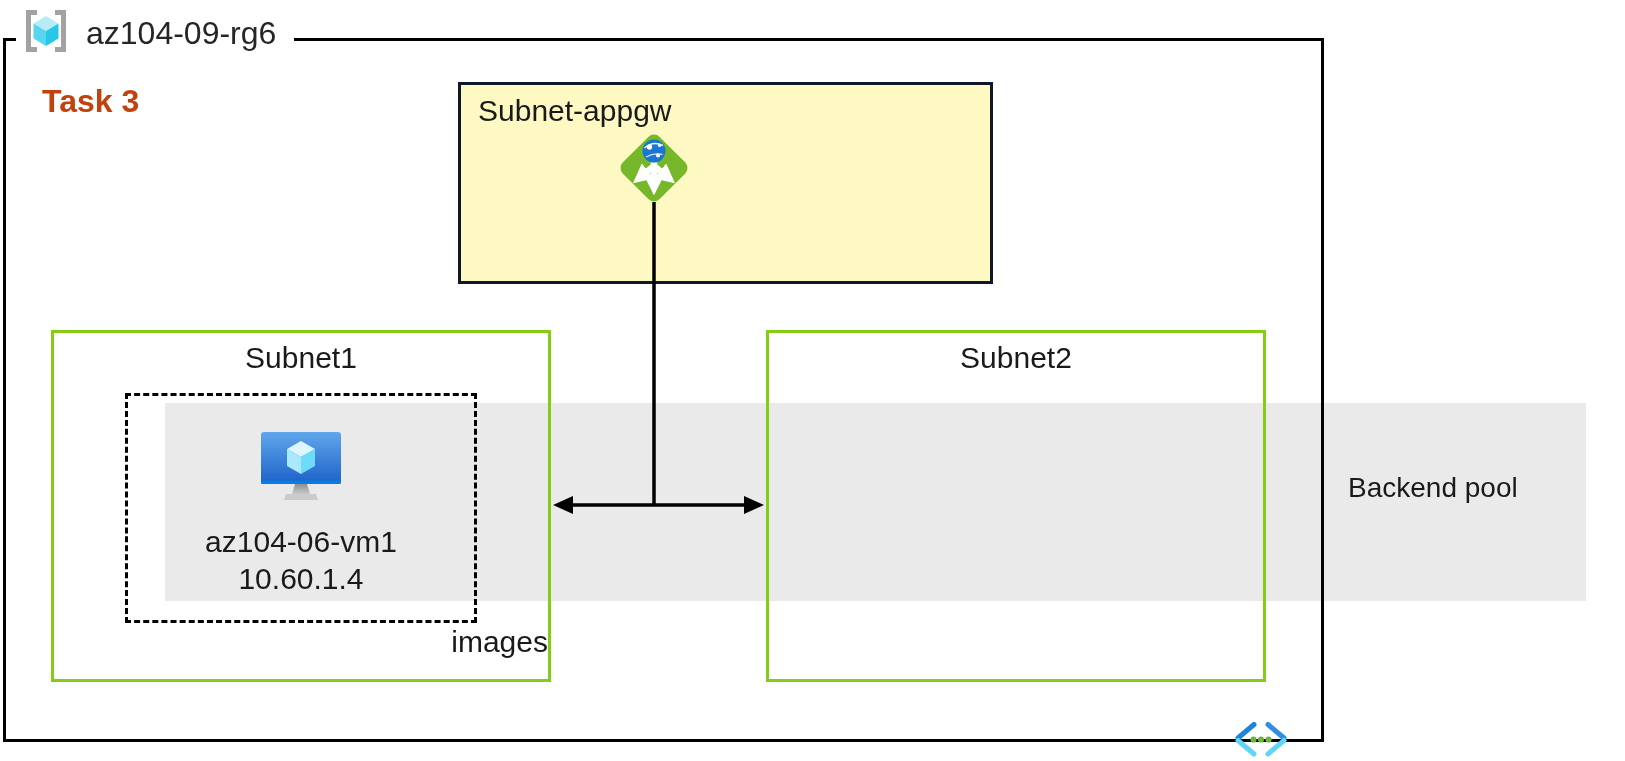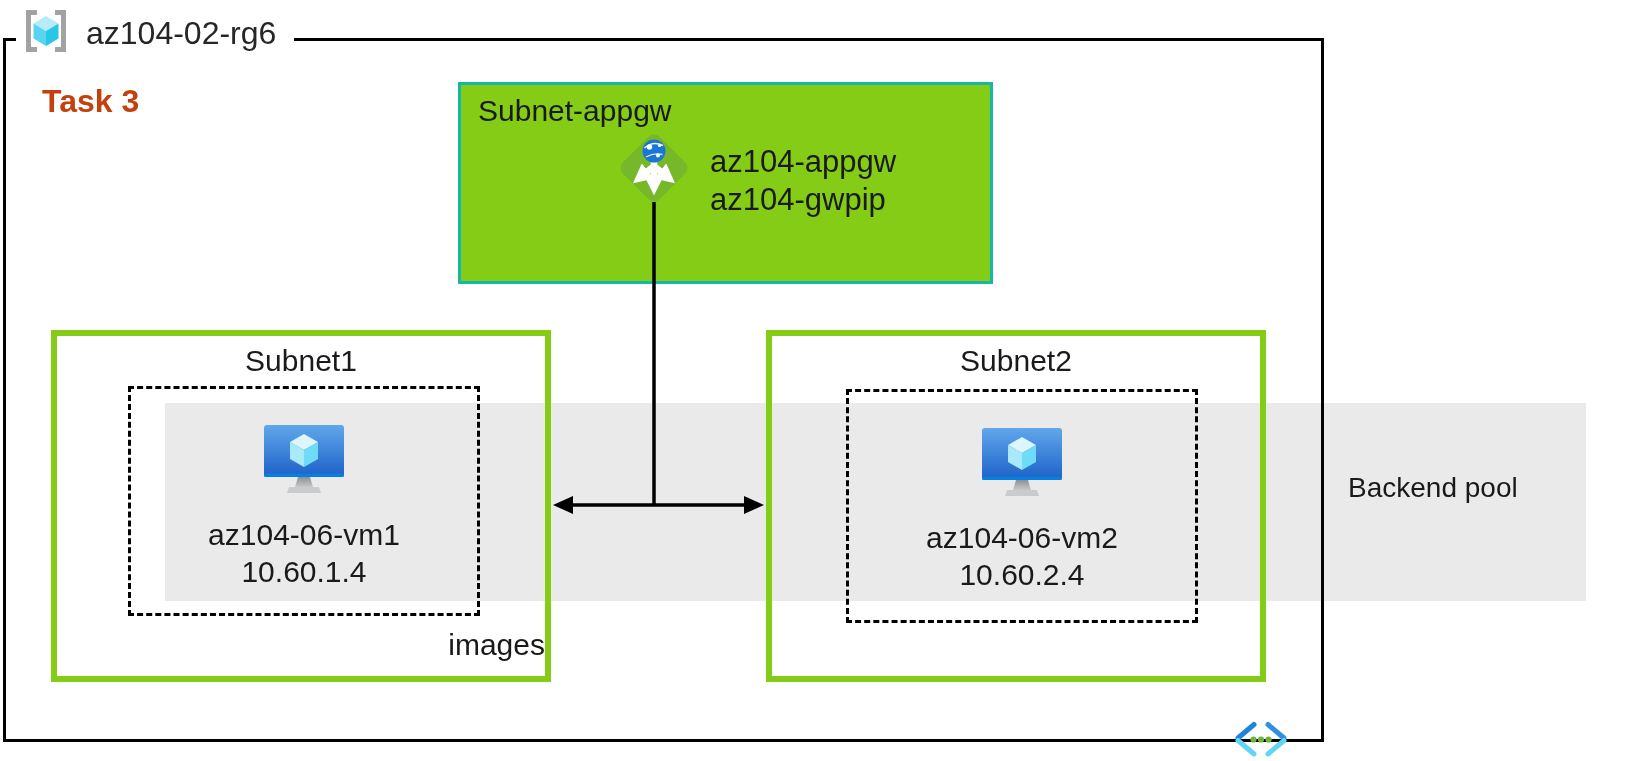--- a/index.html
+++ b/index.html
@@ -15,32 +15,32 @@
   .rg-box { position:absolute; left:3px; top:38px; width:1321px; height:704px; border:3px solid #000; box-sizing:border-box; z-index:1; }
   .rg-title {
     position:absolute; left:16px; top:9px; height:48px; background:#ffffff; z-index:3;
     display:flex; align-items:center; gap:16px; padding:0 18px 0 6px;
   }
   .rg-title .label { font-size:32px; color:#262626; white-space:nowrap; }
 
   .task-label { position:absolute; left:42px; top:83px; font-size:32px; font-weight:bold; color:#c2410c; z-index:2; }
 
   
-  .appgw-box { position:absolute; left:458px; top:82px; width:535px; height:202px; border:3px solid #14b8a6; box-sizing:border-box; background:#84cc16; z-index:1; }
+  .appgw-box { position:absolute; left:458px; top:82px; width:535px; height:202px; border:3px solid #0f172a; box-sizing:border-box; background:#fef9c3; z-index:1; }
   .appgw-title { position:absolute; left:17px; top:9px; font-size:30px; }
   .appgw-icon { position:absolute; left:151px; top:41px; }
   .appgw-lines { position:absolute; left:249px; top:58px; font-size:31px; line-height:38px; white-space:nowrap; }
 
   
-  .subnet { position:absolute; width:500px; height:352px; border:6px solid #84cc16; box-sizing:border-box; background:transparent; z-index:1; }
+  .subnet { position:absolute; width:500px; height:352px; border:3px solid #84cc16; box-sizing:border-box; background:transparent; z-index:1; }
   .subnet.s1 { left:51px; top:330px; }
   .subnet.s2 { left:766px; top:330px; }
   .subnet-title { position:absolute; top:8px; left:0; width:100%; text-align:center; font-size:30px; }
   .inner-dashed { position:absolute; border:3px dashed #000; box-sizing:content-box; }
-  .s1 .inner-dashed { left:71px; top:50px; width:346px; height:224px; }
+  .s1 .inner-dashed { left:71px; top:60px; width:346px; height:224px; }
   .s2 .inner-dashed { left:74px; top:53px; width:346px; height:228px; }
   .vm-icon { position:absolute; left:50%; top:36px; transform:translateX(-50%); }
   .vm-text { position:absolute; top:127px; left:0; width:100%; text-align:center; font-size:30px; line-height:37px; }
   .subnet-caption { position:absolute; top:292px; left:0; width:100%; text-align:right; font-size:30px; }
 
   
   .connectors { position:absolute; left:0; top:0; z-index:2; pointer-events:none; }
   .vnet-icon { position:absolute; left:1233px; top:721px; z-index:3; }
 </style>
 </head>
@@ -71,44 +71,40 @@
   <div class="rg-title">
     <span>
       <svg width="48" height="44" viewBox="0 0 48 44">
         <path d="M15,3.5 H6.5 V40.5 H15" fill="none" stroke="#a2a2a2" stroke-width="5"></path>
         <path d="M33,3.5 H41.5 V40.5 H33" fill="none" stroke="#a2a2a2" stroke-width="5"></path>
         <polygon points="24,7 36.5,14.5 24,22 11.5,14.5" fill="#b5ecf8"></polygon>
         <polygon points="11.5,14.5 24,22 24,37 11.5,29.5" fill="#58d5f0"></polygon>
         <polygon points="24,22 36.5,14.5 36.5,29.5 24,37" fill="#29c7e7"></polygon>
       </svg>
     </span>
-    <span class="label">az104-02-rg6</span>
+    <span class="label">az104-09-rg6</span>
   </div>
 
   <div class="task-label">Task 3</div>
 
   <div class="appgw-box">
     <div class="appgw-title">Subnet-appgw</div>
     <div class="appgw-icon">
       <svg width="84" height="84" viewBox="0 0 84 84">
         <rect x="16" y="16" width="52" height="52" rx="8" transform="rotate(45 42 42)" fill="#76b82a"></rect>
         <line x1="42" y1="33" x2="42" y2="57" stroke="#ffffff" stroke-width="6.5" marker-end="url(#whiteHead)"></line>
         <line x1="42" y1="40" x2="30.5" y2="49.5" stroke="#ffffff" stroke-width="6.5" marker-end="url(#whiteHead)"></line>
         <line x1="42" y1="40" x2="53.5" y2="49.5" stroke="#ffffff" stroke-width="6.5" marker-end="url(#whiteHead)"></line>
         <circle cx="42" cy="25" r="11.5" fill="#1b76d2"></circle>
         <path d="M32.5,22 Q41,14.5 51,19.5" stroke="#ffffff" stroke-width="1.6" fill="none" opacity="0.9"></path>
         <path d="M34,31 Q42,26.5 50.5,28.5" stroke="#ffffff" stroke-width="1.4" fill="none" opacity="0.8"></path>
         <circle cx="37.5" cy="21" r="2.7" fill="#ffffff"></circle>
         <circle cx="46" cy="29.5" r="2" fill="#ffffff"></circle>
         <circle cx="47.5" cy="19.5" r="1.6" fill="#ffffff"></circle>
       </svg>
-    </div>
-    <div class="appgw-lines">
-      <div>az104-appgw</div>
-      <div>az104-gwpip</div>
     </div>
   </div>
 
   <div class="subnet s1">
     <div class="subnet-title">Subnet1</div>
     <div class="inner-dashed">
       <div class="vm-icon">
         <svg width="92" height="70" viewBox="0 0 92 70">
           <rect x="6" y="0" width="80" height="52" rx="3" fill="url(#monGrad)"></rect>
           <rect x="6" y="48.5" width="80" height="3.5" rx="1.5" fill="#0a7de0"></rect>
@@ -122,37 +118,20 @@
       <div class="vm-text">
         <div>az104-06-vm1</div>
         <div>10.60.1.4</div>
       </div>
     </div>
     <div class="subnet-caption">images</div>
   </div>
 
   <div class="subnet s2">
     <div class="subnet-title">Subnet2</div>
-    <div class="inner-dashed">
-      <div class="vm-icon">
-        <svg width="92" height="70" viewBox="0 0 92 70">
-          <rect x="6" y="0" width="80" height="52" rx="3" fill="url(#monGrad)"></rect>
-          <rect x="6" y="48.5" width="80" height="3.5" rx="1.5" fill="#0a7de0"></rect>
-          <polygon points="46,9 60,17 46,25 32,17" fill="#ddf6fd"></polygon>
-          <polygon points="32,17 46,25 46,42 32,34" fill="#a9e9fa"></polygon>
-          <polygon points="46,25 60,17 60,34 46,42" fill="#6edcf8"></polygon>
-          <polygon points="40,52 52,52 55,62 37,62" fill="url(#standGrad)"></polygon>
-          <polygon points="31,62 61,62 63,68 29,68" fill="#c9cbcd"></polygon>
-        </svg>
-      </div>
-      <div class="vm-text">
-        <div>az104-06-vm2</div>
-        <div>10.60.2.4</div>
-      </div>
-    </div>
   </div>
 
   <svg class="connectors" width="1625" height="761">
     <line x1="654" y1="202" x2="654" y2="505" stroke="#000" stroke-width="3.5"></line>
     <line x1="568" y1="505" x2="749" y2="505" stroke="#000" stroke-width="3.5"></line>
     <polygon points="553,505 573,496 573,514" fill="#000"></polygon>
     <polygon points="764,505 744,496 744,514" fill="#000"></polygon>
   </svg>
 
   <div class="vnet-icon">

